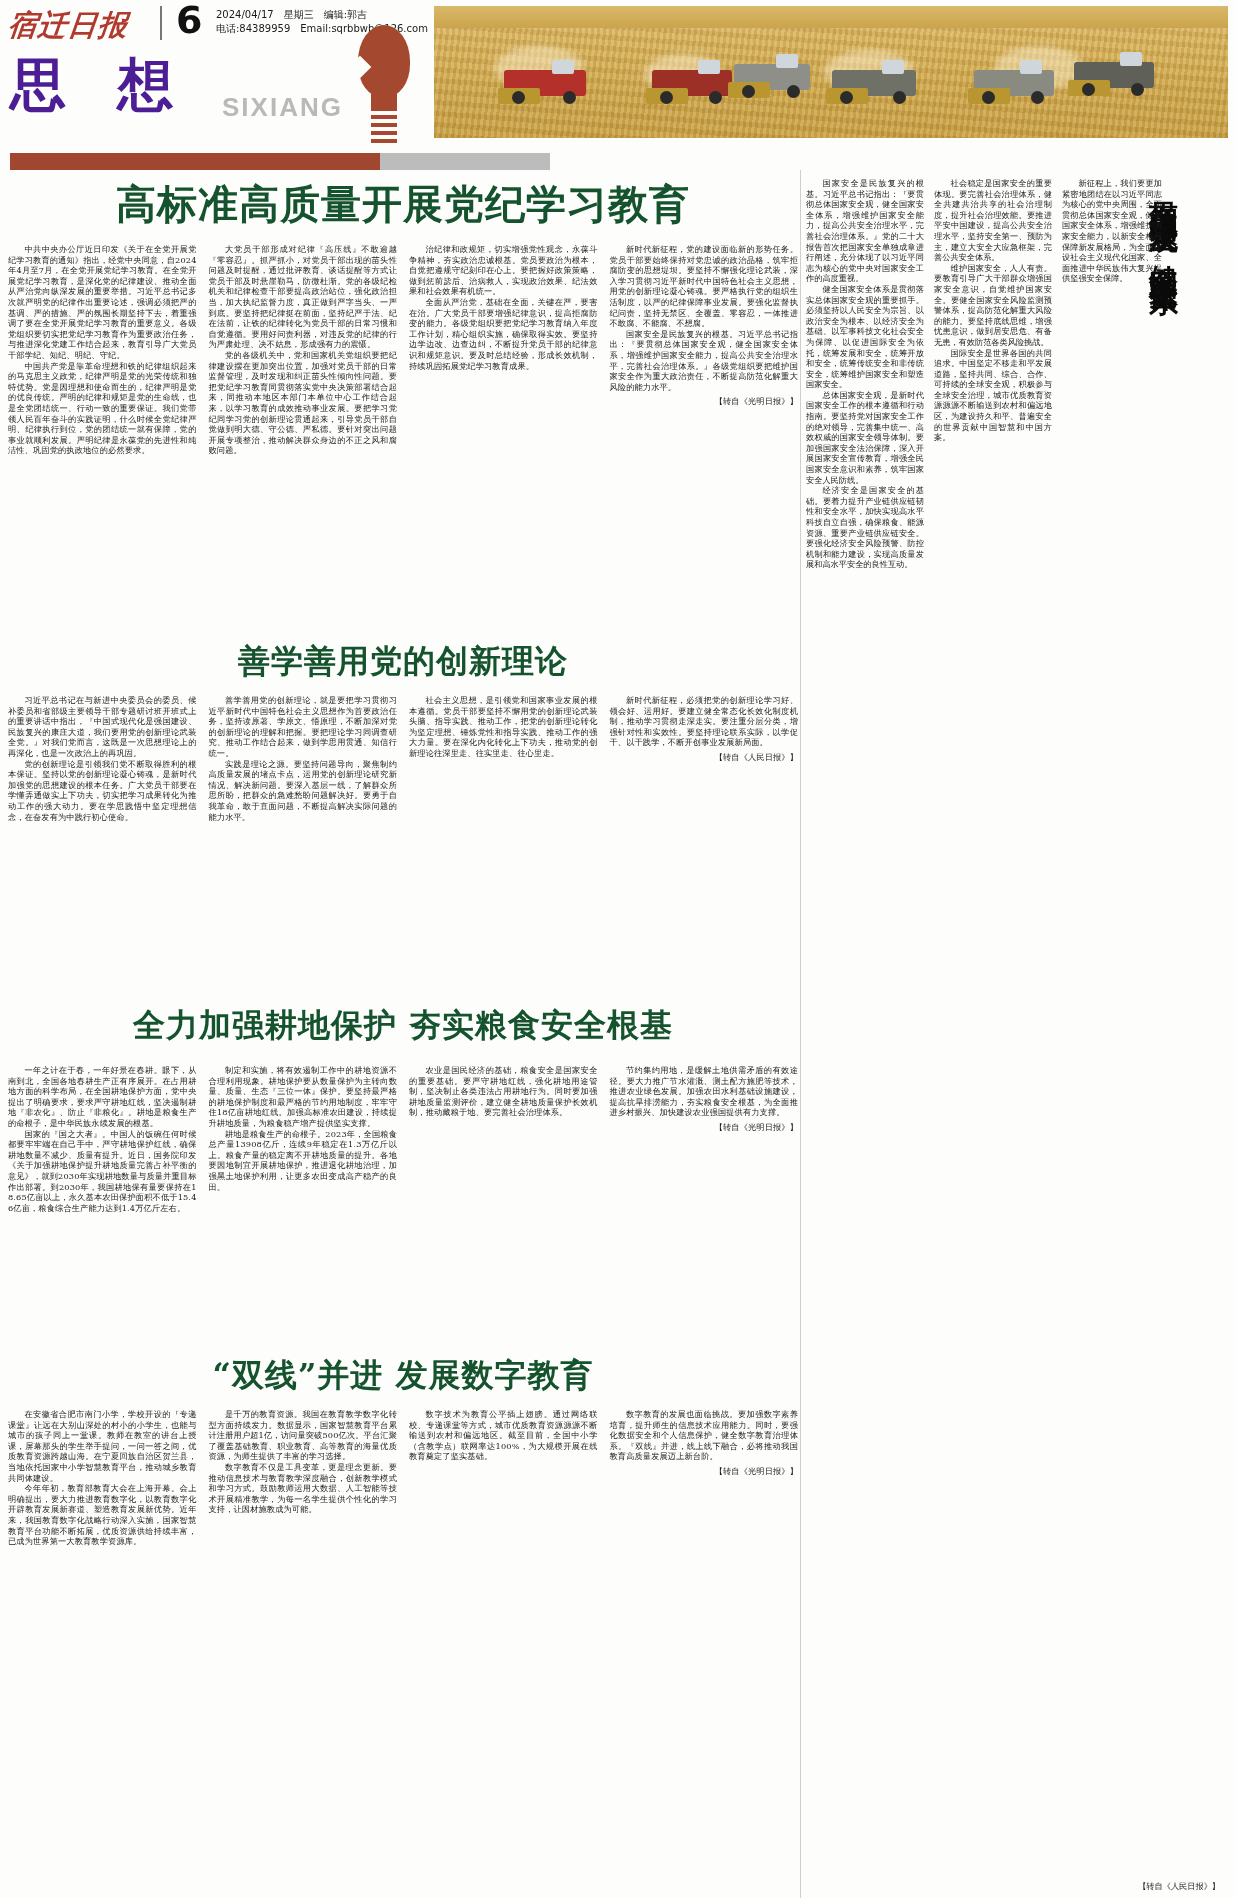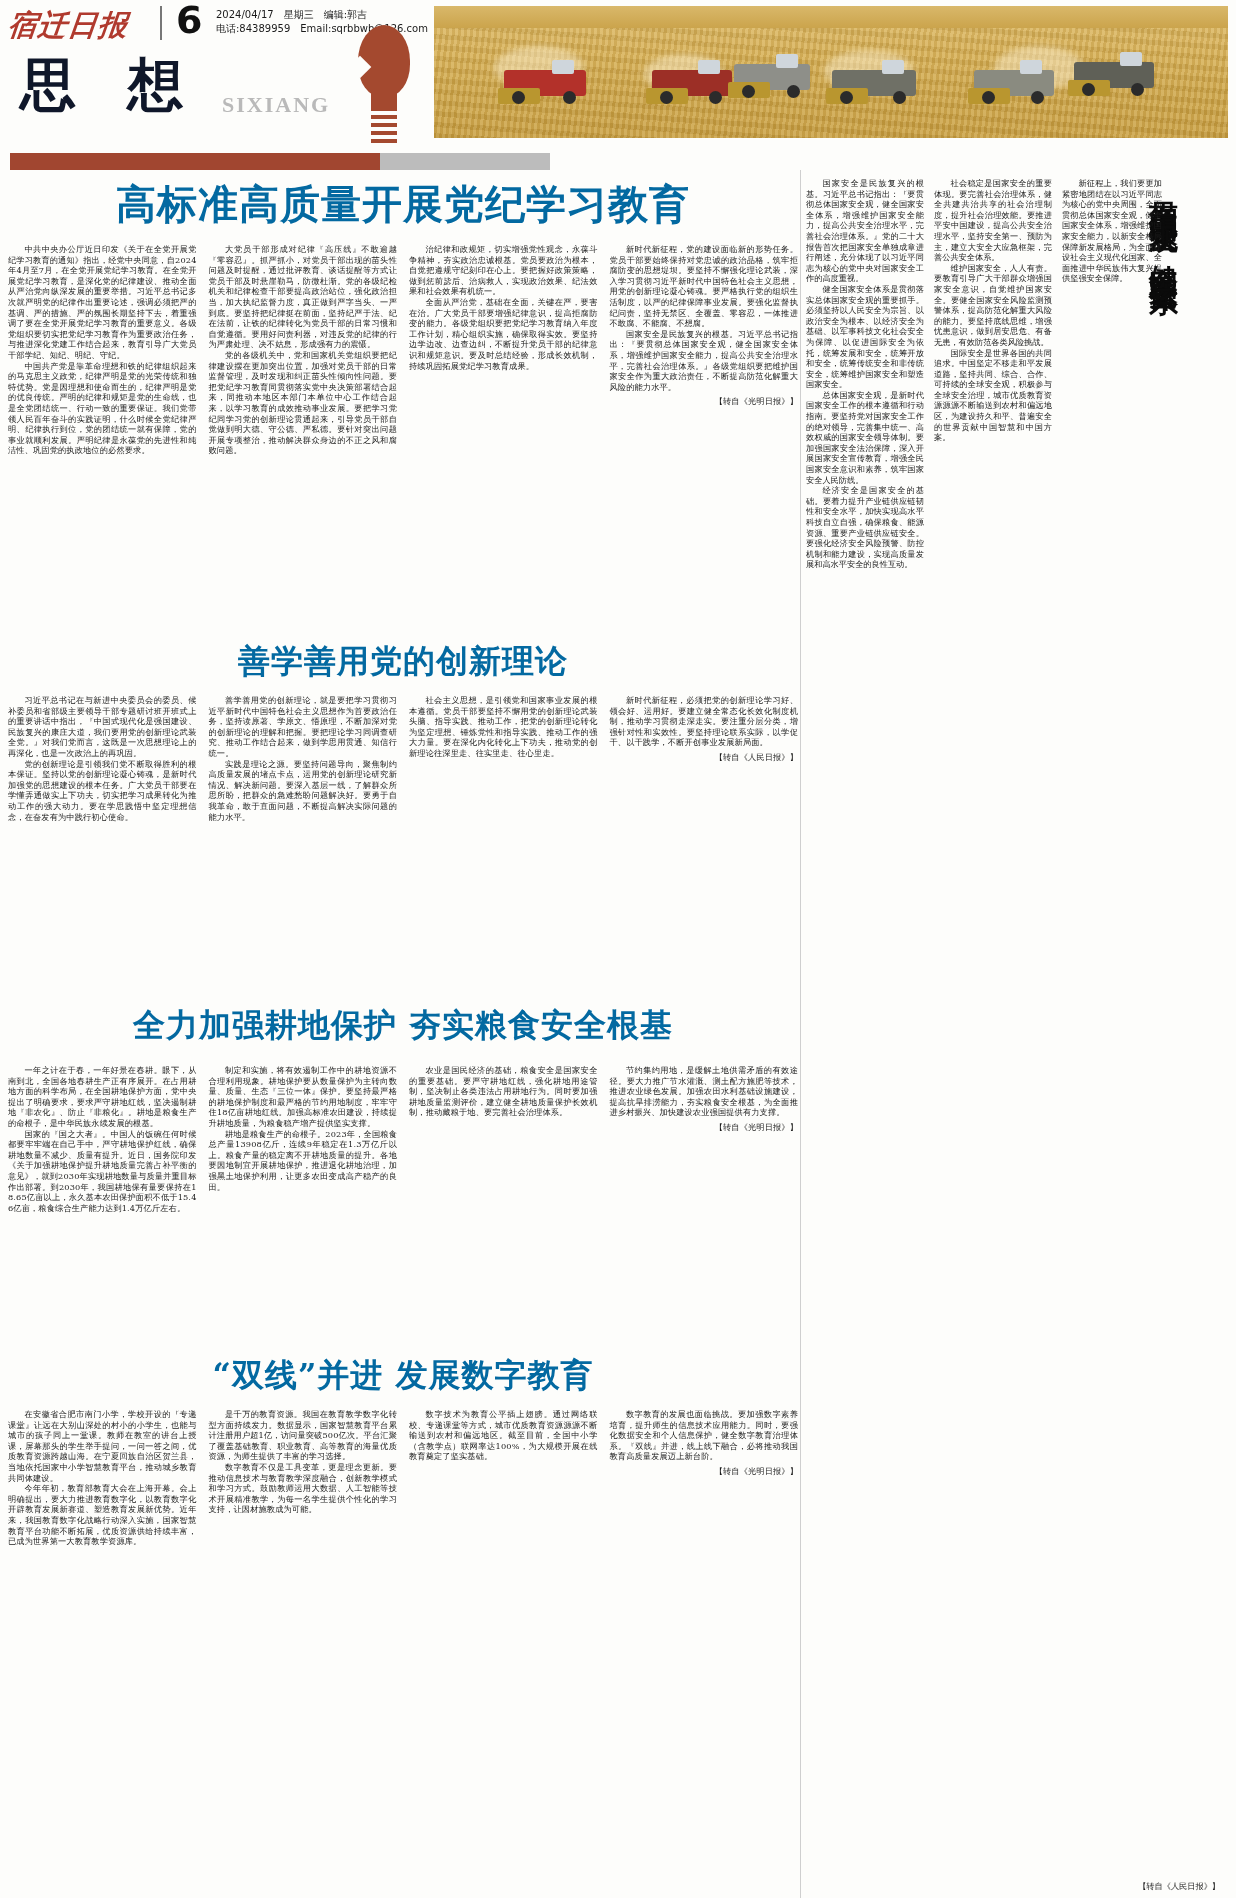--- a/index.html
+++ b/index.html
@@ -31,29 +31,29 @@
     font-weight:bold;font-size:38px;color:#111;
   }
   .mast-meta{
     position:absolute;left:216px;top:8px;
     font-size:10px;line-height:14px;color:#1a1a1a;
     font-family:"DejaVu Sans","Liberation Sans",sans-serif;
     white-space:nowrap;
   }
   .mast-meta .sp{display:inline-block;width:10px;}
   .section-title{
-    position:absolute;left:20px;top:48px;
-    font-family:"DejaVu Serif","Liberation Serif",serif;
-    font-weight:bold;font-size:56px;color:#0f172a;
+    position:absolute;left:10px;top:48px;
+    font-family:"DejaVu Serif","Liberation Serif",serif;
+    font-weight:bold;font-size:56px;color:#4c1d95;
     letter-spacing:16px;
   }
   .section-pinyin{
     position:absolute;left:222px;top:92px;
-    font-family:Liberation Serif, serif;
-    font-weight:bold;font-size:22px;color:#b9b9b9;
+    font-family:Liberation Sans, sans-serif;
+    font-weight:bold;font-size:26px;color:#b9b9b9;
     letter-spacing:2px;
     text-align:right;
   }
   .mast-bar{position:absolute;left:10px;top:153px;width:370px;height:17px;background:#a14630;}
   .mast-bar2{position:absolute;left:380px;top:153px;width:170px;height:17px;background:#bcbcbc;}
   
   .bulb{position:absolute;left:352px;top:25px;width:66px;height:118px;}
   .bulb .glass{
     position:absolute;left:6px;top:0;width:52px;height:72px;border-radius:50% 50% 45% 45%;
     background:#a4492f;
@@ -78,21 +78,21 @@
   .combine .wheel{position:absolute;bottom:0px;width:13px;height:13px;background:#2b2b2b;border-radius:50%;}
   .dust{position:absolute;border-radius:50%;background:rgba(255,245,215,.45);filter:blur(3px);}
   
   .page{position:absolute;left:0;top:170px;width:1236px;height:1728px;}
   .left-zone{position:absolute;left:8px;top:0;width:790px;height:1728px;}
   .right-zone{position:absolute;left:806px;top:0;width:420px;height:1728px;}
   .vrule{position:absolute;left:800px;top:0;width:1px;height:1728px;background:#cfcfcf;}
 
   .headline{
     font-family:"DejaVu Serif","Liberation Serif",serif;
-    font-weight:bold;color:#0369a1;text-align:center;
+    font-weight:bold;color:#14532d;text-align:center;
     letter-spacing:1px;
   }
   .h-main{font-size:40px;line-height:48px;}
   .h-sec{font-size:32px;line-height:40px;}
 
   .cols{display:flex;gap:12px;}
   .col{flex:1;}
   .body-text{
     font-family:"DejaVu Serif","Liberation Serif",serif;
     font-size:8.2px;line-height:10.6px;

